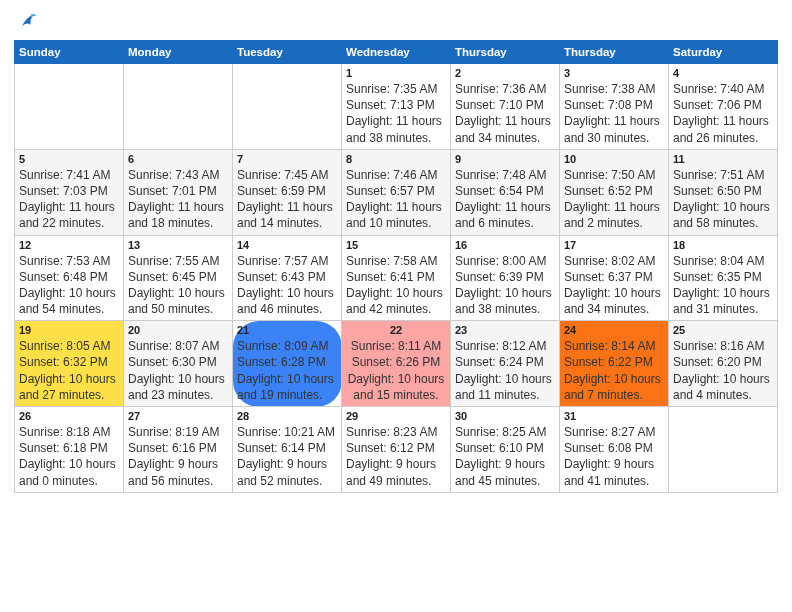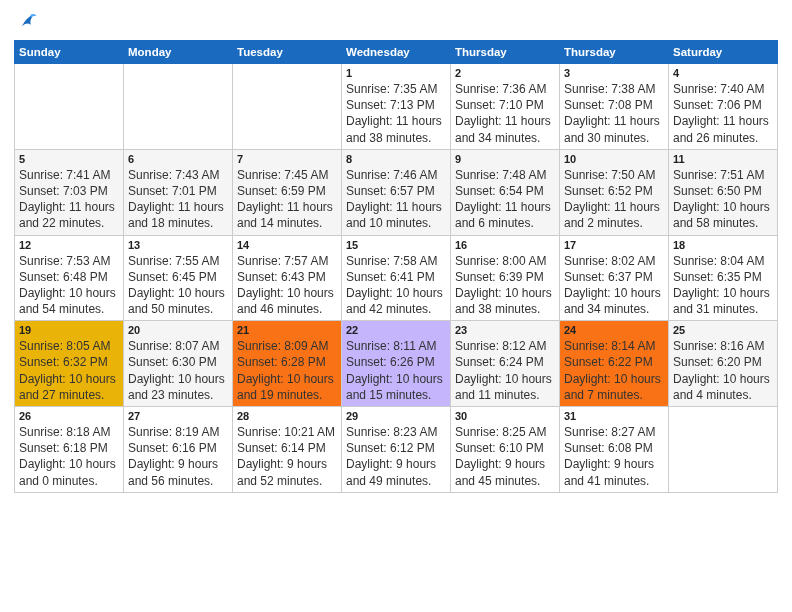--- a/index.html
+++ b/index.html
@@ -259,42 +259,42 @@
           </td>
           <td>
             <span class="day-number">18</span>
             <div class="day-info">Sunrise: 8:04 AM
 Sunset: 6:35 PM
 Daylight: 10 hours
 and 31 minutes.</div>
           </td>
         </tr>
         <tr>
-          <td style="background: #eab308;">
+          <td style="background: #fde047;">
             <span class="day-number">19</span>
             <div class="day-info">Sunrise: 8:05 AM
 Sunset: 6:32 PM
 Daylight: 10 hours
 and 27 minutes.</div>
           </td>
           <td style="background: rgb(245, 245, 245); margin-top: 8px;">
             <span class="day-number">20</span>
             <div class="day-info">Sunrise: 8:07 AM
 Sunset: 6:30 PM
 Daylight: 10 hours
 and 23 minutes.</div>
           </td>
-          <td style="background: #f97316;">
+          <td style="background: #3b82f6; border-radius: 26px;">
             <span class="day-number">21</span>
             <div class="day-info">Sunrise: 8:09 AM
 Sunset: 6:28 PM
 Daylight: 10 hours
 and 19 minutes.</div>
           </td>
-          <td style="background: #c4b5fd;">
+          <td style="background: #fca5a5; text-align: center;">
             <span class="day-number">22</span>
             <div class="day-info">Sunrise: 8:11 AM
 Sunset: 6:26 PM
 Daylight: 10 hours
 and 15 minutes.</div>
           </td>
           <td style="background: rgb(245, 245, 245); margin-top: 23px;">
             <span class="day-number">23</span>
             <div class="day-info">Sunrise: 8:12 AM
 Sunset: 6:24 PM

